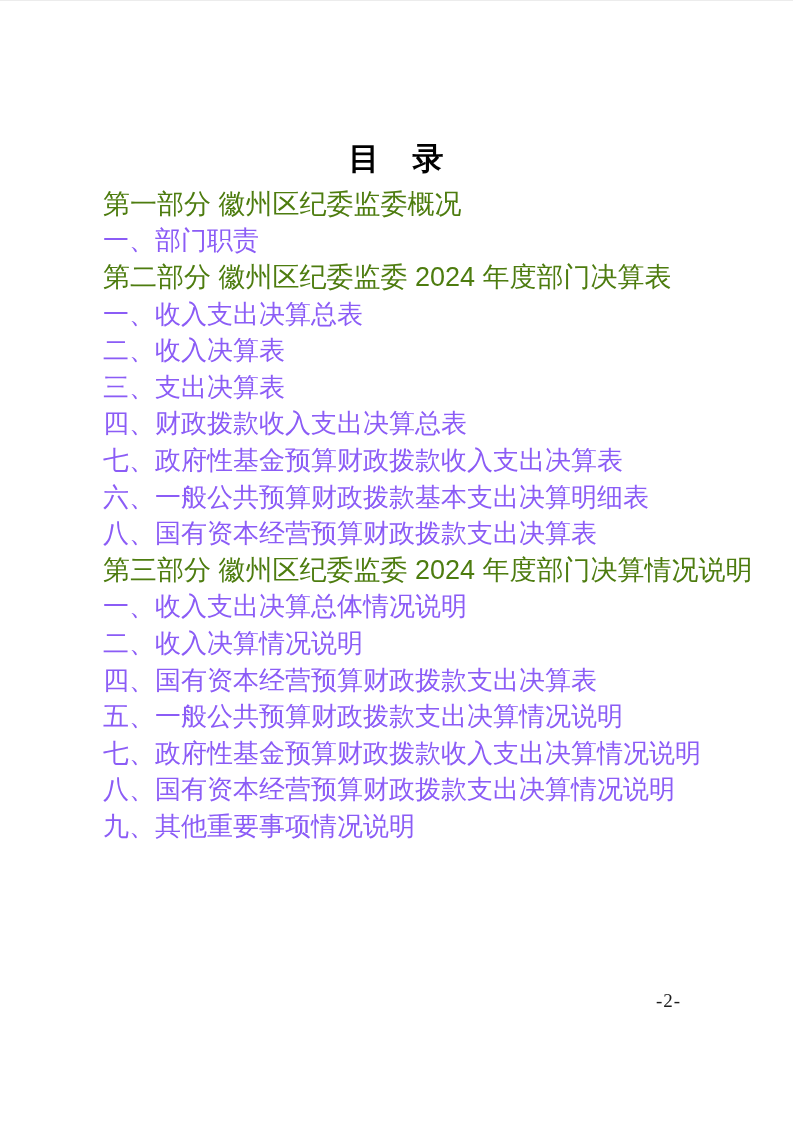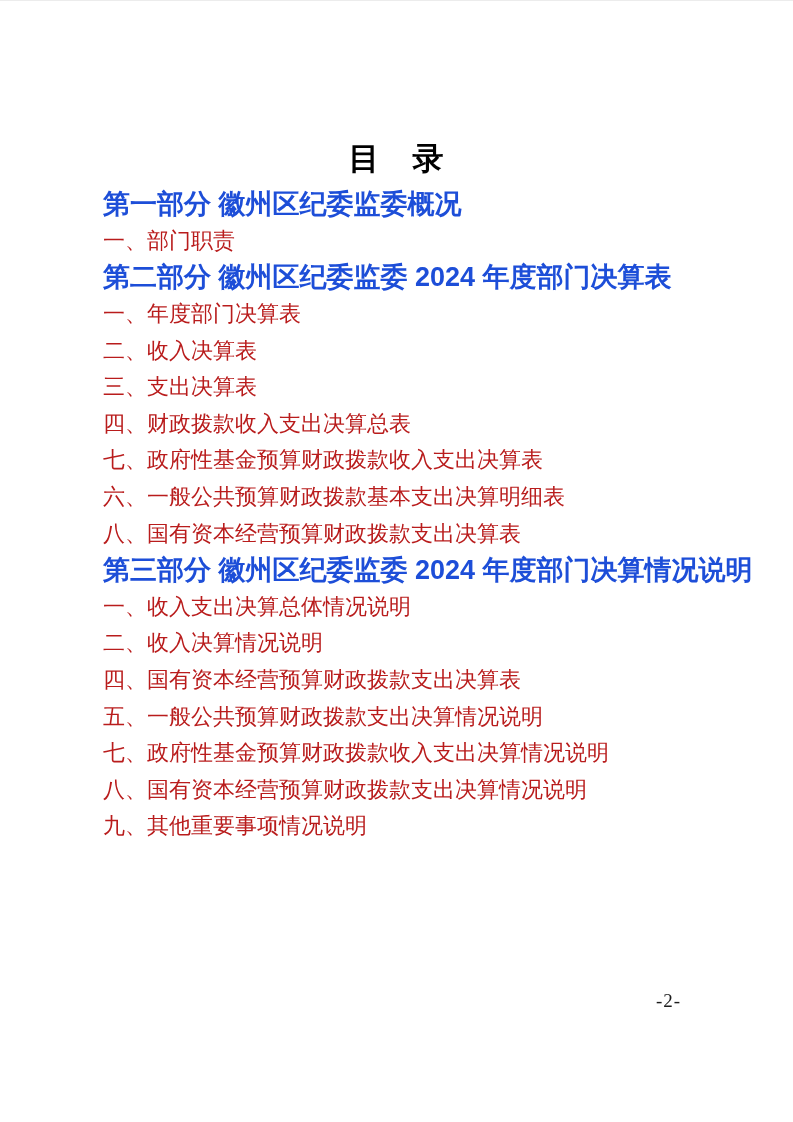--- a/index.html
+++ b/index.html
@@ -35,29 +35,29 @@
   .toc {
     position: absolute;
     top: 185px;
     left: 103px;
     right: 30px;
   }
   .toc-line {
     height: 36.6px;
     display: flex;
     align-items: center;
-    font-size: 22px;
+    font-size: 26px;
     white-space: nowrap;
-    color: #b91c1c;
+    color: #8b5cf6;
   }
   .toc-line.heading {
     font-family: "Liberation Sans", "DejaVu Sans", sans-serif;
-    font-weight: 700;
+    font-weight: 400;
     font-size: 27px;
-    color: #1d4ed8;
+    color: #4d7c0f;
   }
   .page-num {
     position: absolute;
     top: 989px;
     left: 656px;
     font-size: 19px;
     line-height: 22px;
     letter-spacing: 1px;
     color: #1c1c1c;
     font-family: "Liberation Serif", "DejaVu Serif", serif;
@@ -69,21 +69,21 @@
 <div class="page">
 
   <h1 class="doc-title">目　录</h1>
 
   <div class="toc">
 
     <div class="toc-line heading">第一部分 徽州区纪委监委概况</div>
     <div class="toc-line">一、部门职责</div>
 
     <div class="toc-line heading">第二部分 徽州区纪委监委 2024 年度部门决算表</div>
-    <div class="toc-line">一、年度部门决算表</div>
+    <div class="toc-line">一、收入支出决算总表</div>
     <div class="toc-line">二、收入决算表</div>
     <div class="toc-line">三、支出决算表</div>
     <div class="toc-line">四、财政拨款收入支出决算总表</div>
     <div class="toc-line">七、政府性基金预算财政拨款收入支出决算表</div>
     <div class="toc-line">六、一般公共预算财政拨款基本支出决算明细表</div>
     <div class="toc-line">八、国有资本经营预算财政拨款支出决算表</div>
 
     <div class="toc-line heading">第三部分 徽州区纪委监委 2024 年度部门决算情况说明</div>
     <div class="toc-line">一、收入支出决算总体情况说明</div>
     <div class="toc-line">二、收入决算情况说明</div>

